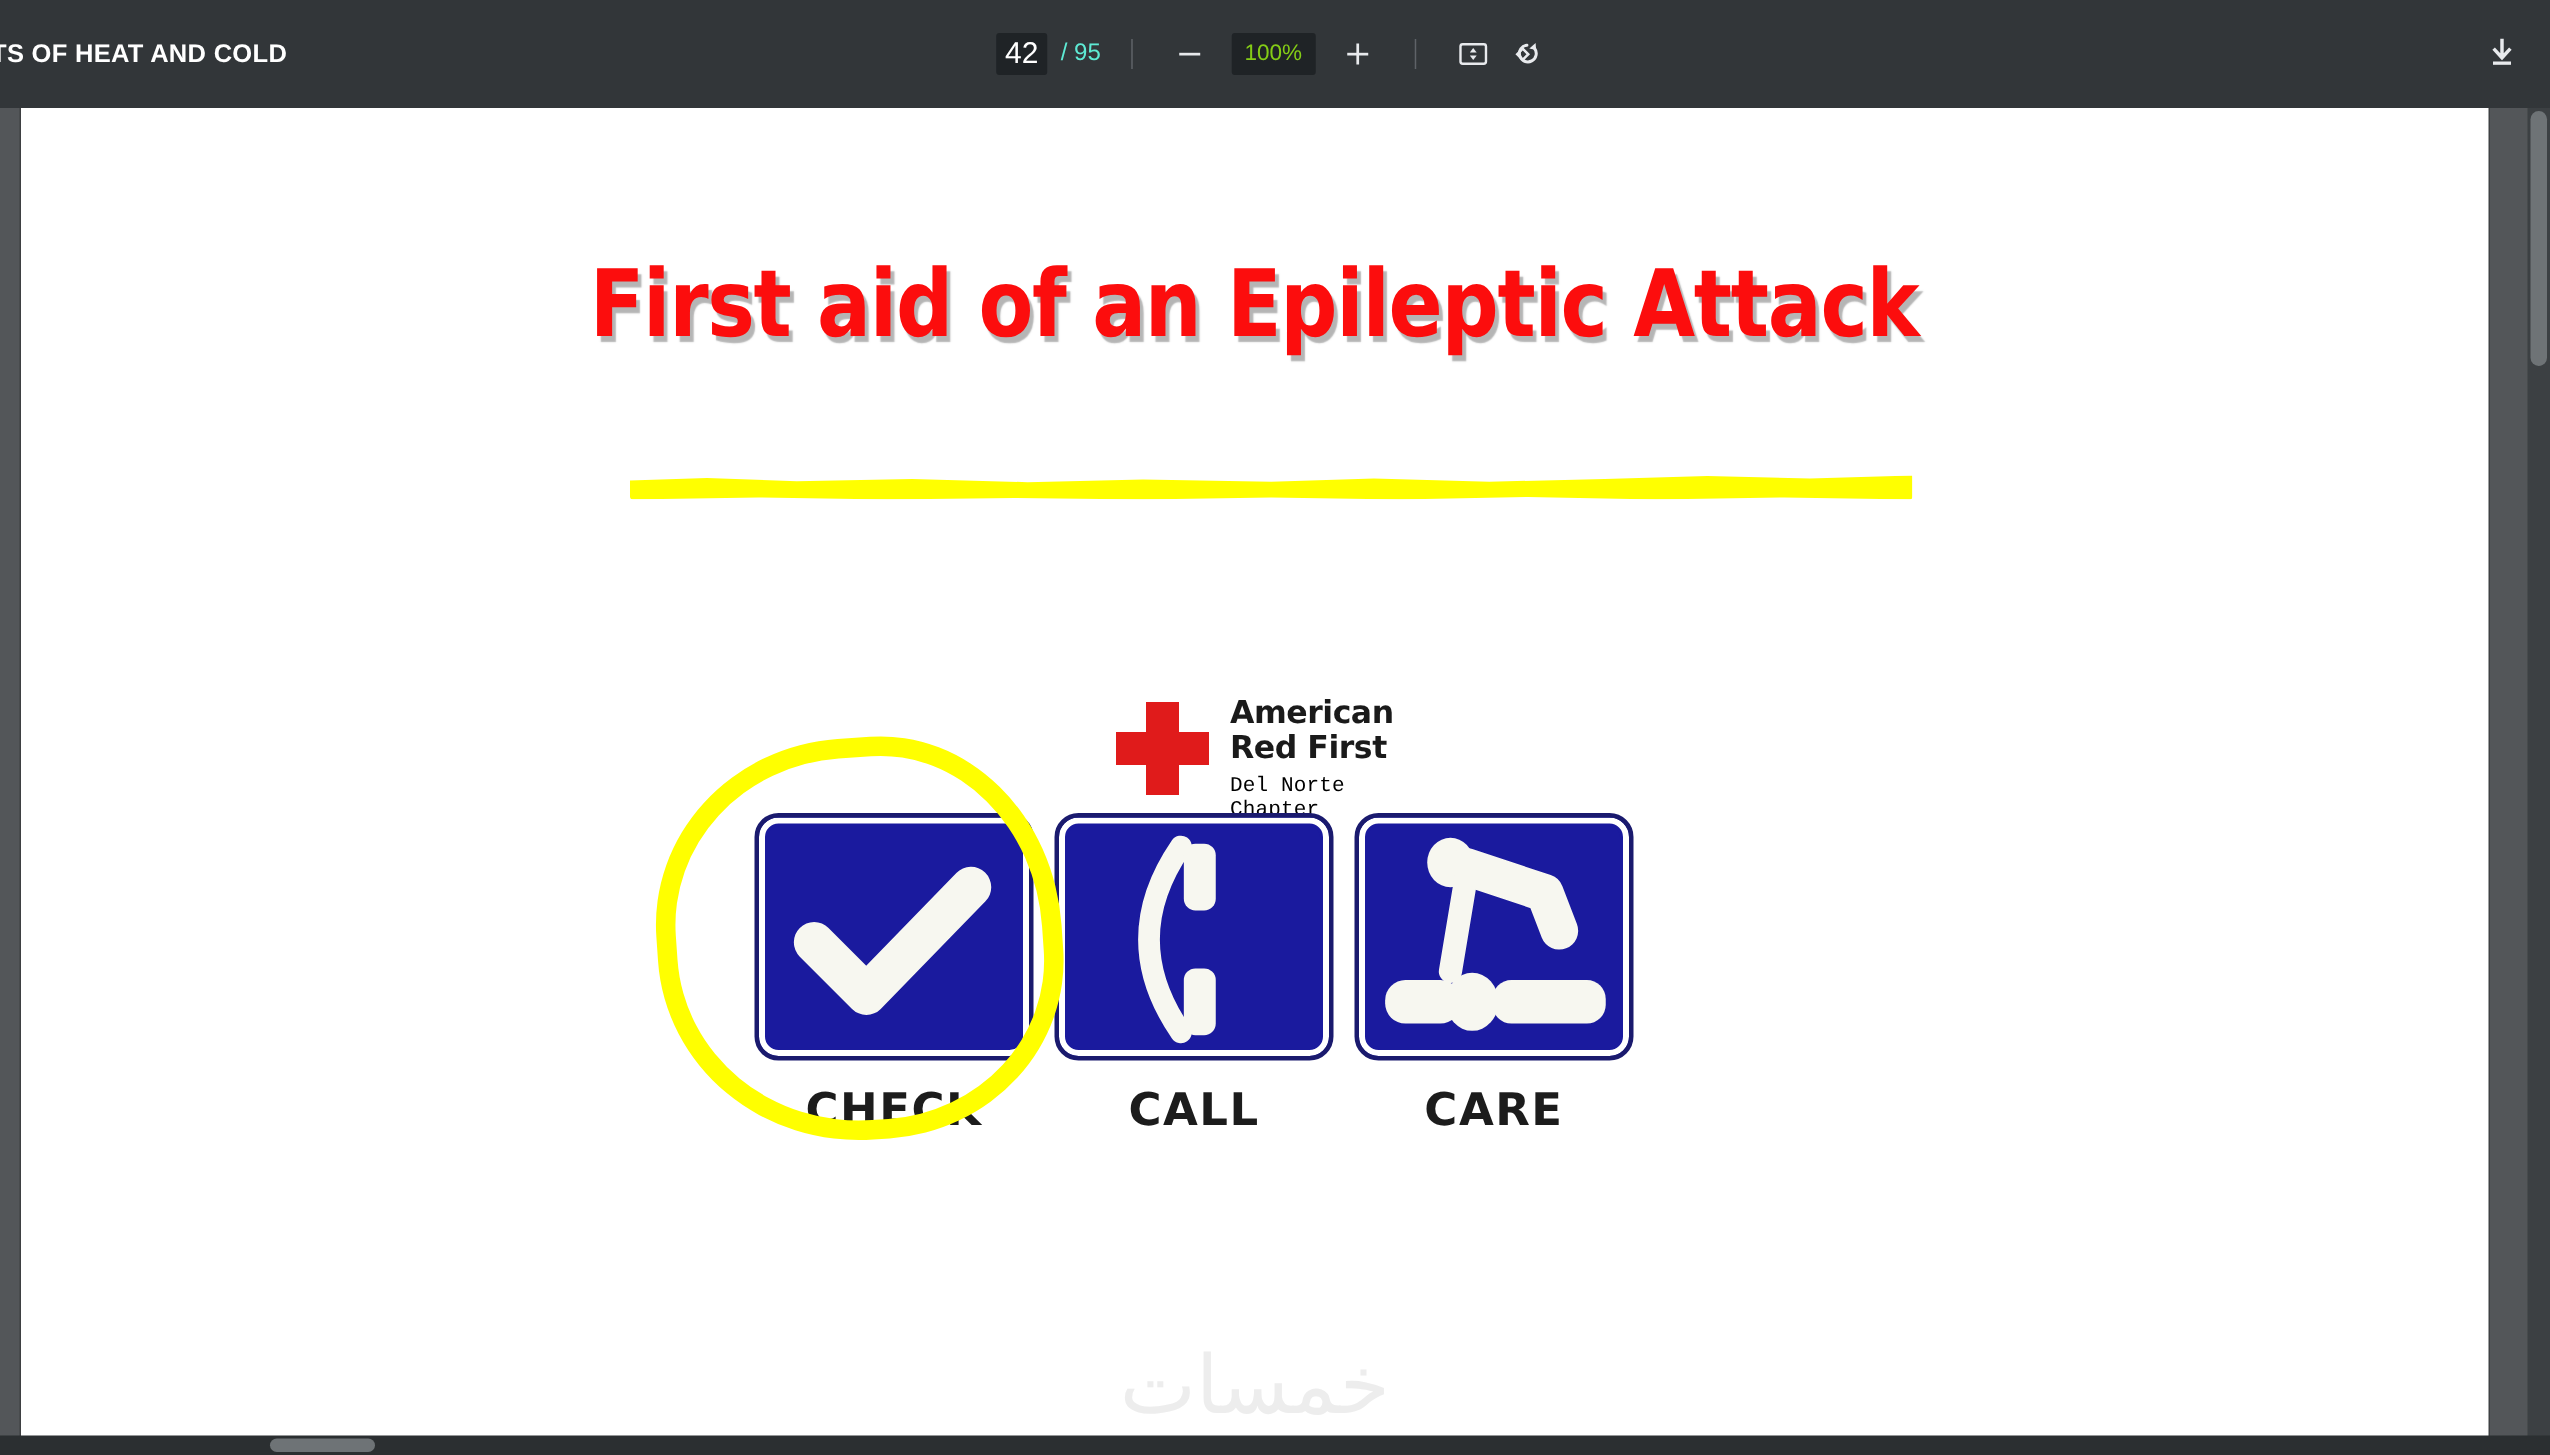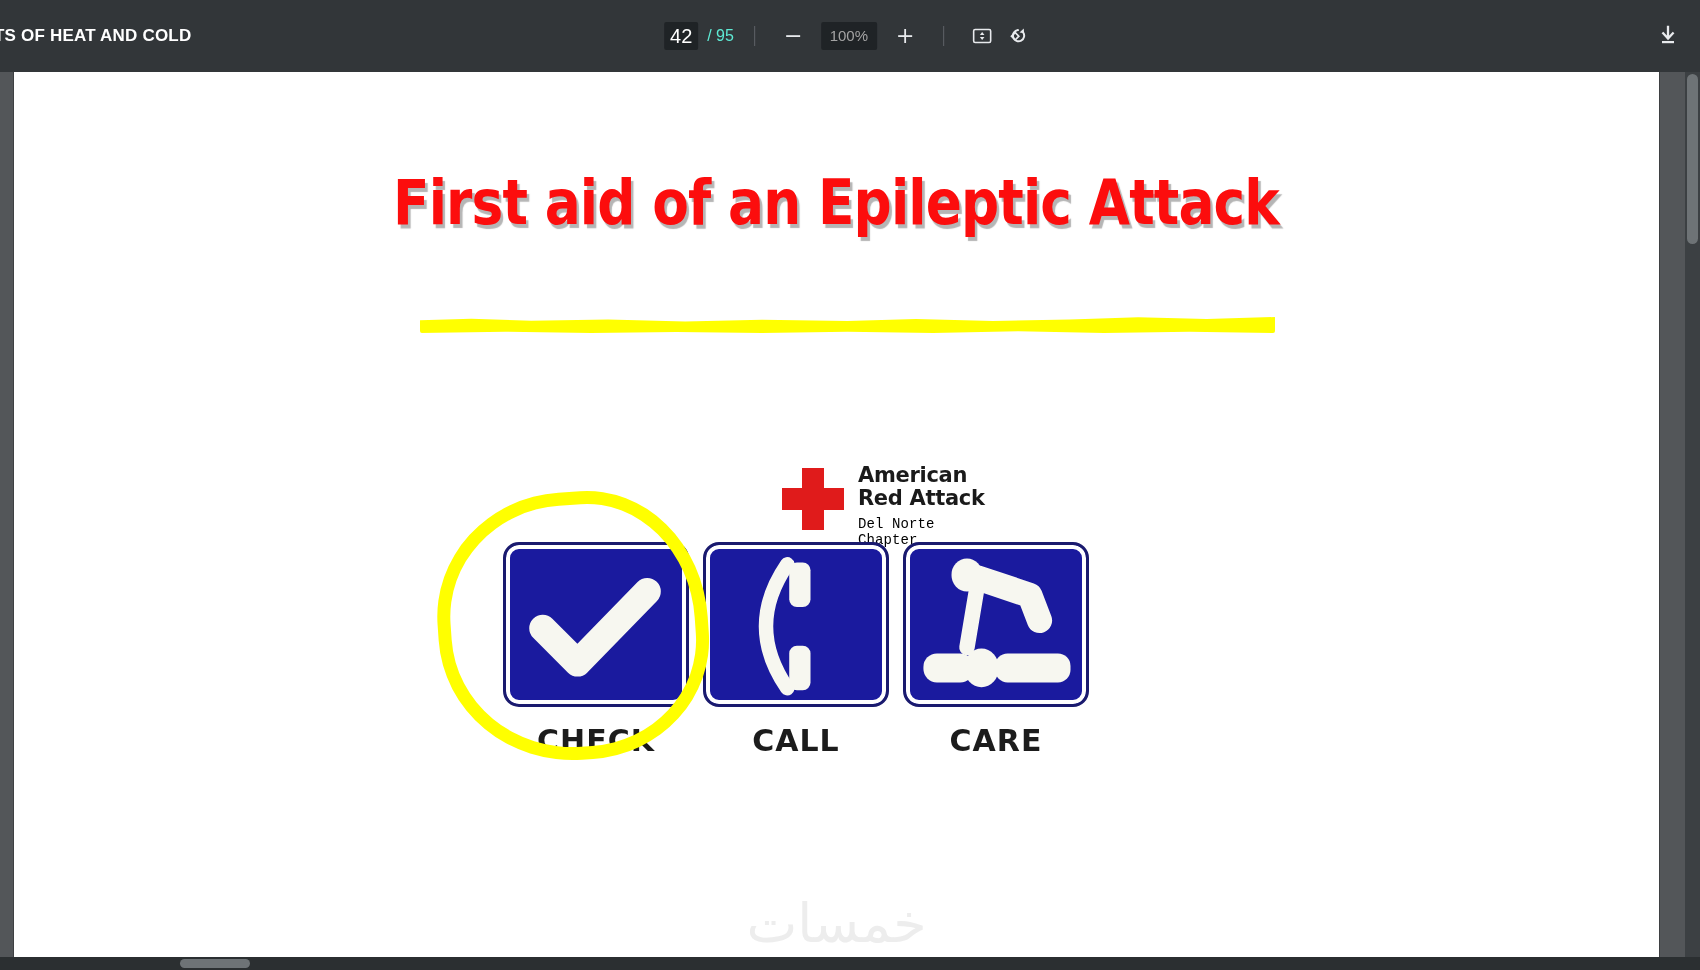--- a/index.html
+++ b/index.html
@@ -91,21 +91,21 @@
     border: none;
     cursor: pointer;
     border-radius: 3px;
     color: #e8eaed;
   }
 
   .zoom-field {
     background: #1f2326;
     border: none;
     border-radius: 2px;
-    color: #a3a3a3;
+    color: #84cc16;
     font-family: "Liberation Sans", sans-serif;
     font-size: 15px;
     text-align: center;
     width: 56px;
     height: 28px;
     line-height: 28px;
     display: inline-block;
     margin: 0 10px;
     outline: none;
   }
@@ -182,21 +182,21 @@
       0% 25%, 6% 16%, 13% 28%, 22% 20%, 31% 32%, 40% 22%,
       50% 30%, 58% 18%, 67% 30%, 76% 20%, 84% 8%, 92% 18%, 100% 6%,
       100% 100%, 90% 92%, 80% 100%, 70% 90%, 60% 100%,
       50% 92%, 40% 100%, 30% 94%, 20% 100%, 10% 92%, 0% 100%
     );
   }
 
   
   #redcross-logo {
     position: absolute;
-    left: 768px;
+    left: 730px;
     top: 392px;
     width: 220px;
     height: 78px;
   }
   #cross-mark {
     position: absolute;
     left: 0; top: 4px;
     width: 62px; height: 62px;
   }
   #cross-mark .bar-v, #cross-mark .bar-h {
@@ -383,21 +383,21 @@
     </div>
     <div id="title-underline"></div>
 
     <div id="redcross-logo">
       <div id="cross-mark">
         <div class="bar-v"></div>
         <div class="bar-h"></div>
       </div>
       <div id="logo-text">
         <div class="logo-line">American</div>
-        <div class="logo-line">Red Attack</div>
+        <div class="logo-line">Red First</div>
         <div id="logo-chapter">Del Norte Chapter</div>
       </div>
     </div>
 
     <div id="panels">
 
       <div class="panel p2">
         <div class="panel-tile">
           <svg class="glyph" viewBox="0 0 186 165">
             <path d="M84 20 Q62 52 62 84 Q62 116 84 148" fill="none" stroke="#f7f7f0" stroke-width="15" stroke-linecap="round"></path>

